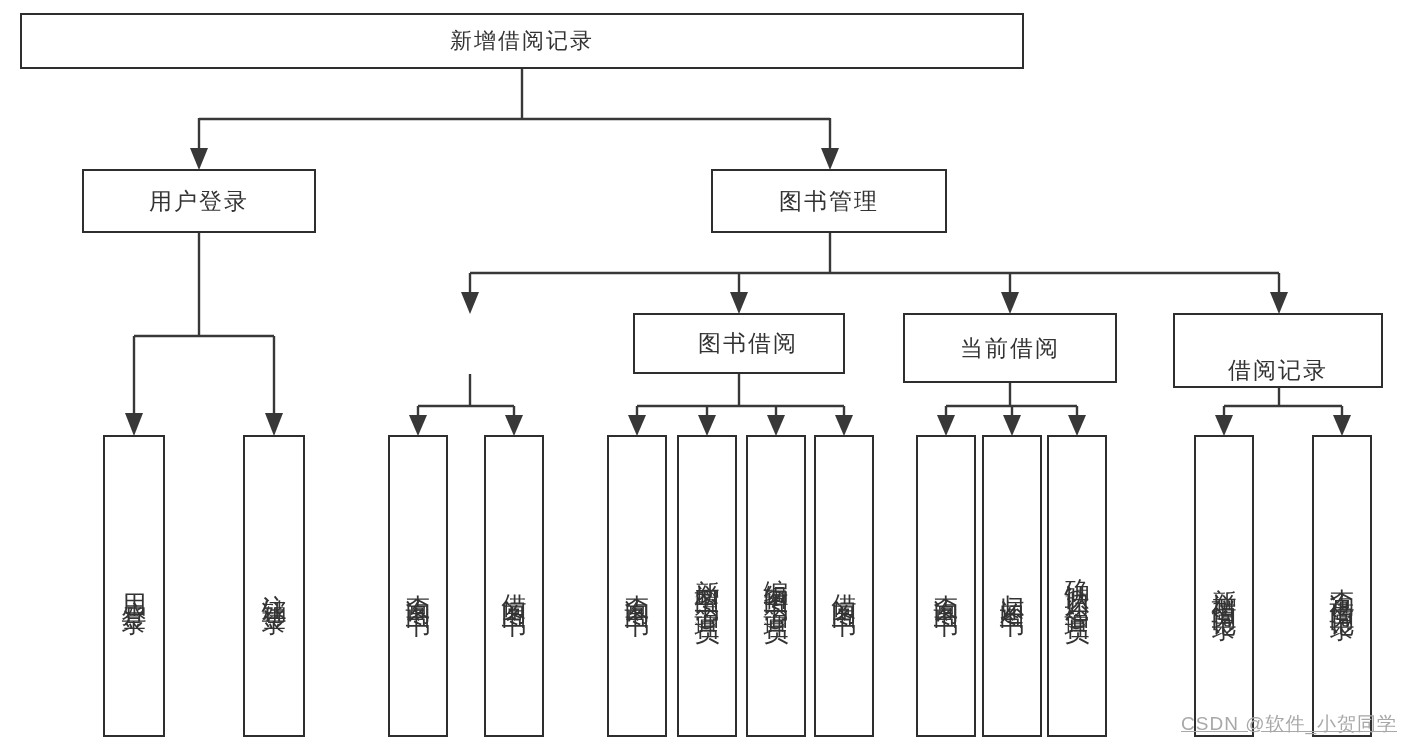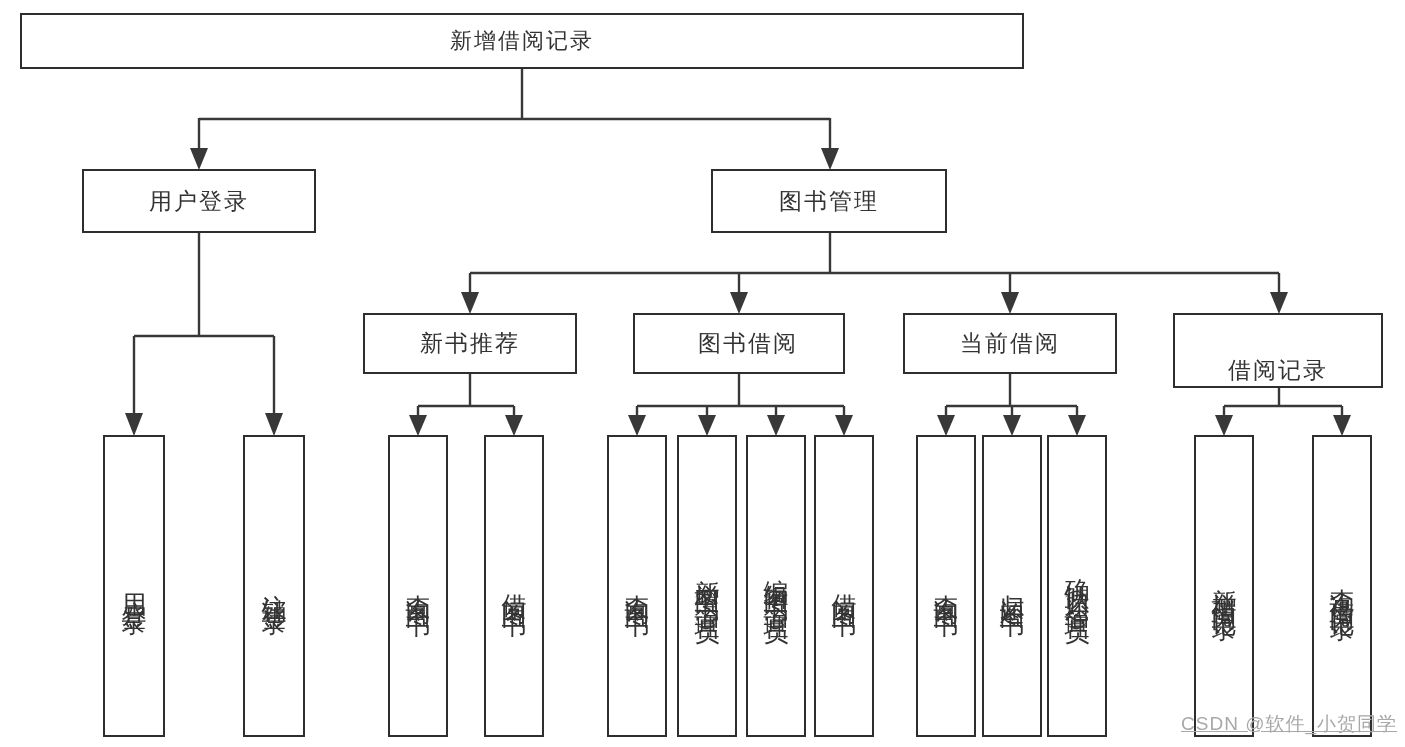--- a/index.html
+++ b/index.html
@@ -43,21 +43,21 @@
     font-size: 25px;
     letter-spacing: 6px;
     line-height: 1;
   }
   
   .b-root     { left: 20px;   top: 13px;  width: 1004px; height: 56px; }
   .b-login    { left: 82px;   top: 169px; width: 234px;  height: 64px; }
   .b-mgmt     { left: 711px;  top: 169px; width: 236px;  height: 64px; }
   .b-newbook  { left: 363px;  top: 313px; width: 214px;  height: 61px; }
   .b-borrow   { left: 633px;  top: 313px; width: 212px;  height: 61px; padding-left: 18px; }
-  .b-current  { left: 903px;  top: 313px; width: 214px;  height: 61px; }
+  .b-current  { left: 903px;  top: 313px; width: 214px;  height: 70px; }
   .b-records  { left: 1173px; top: 313px; width: 210px;  height: 75px; align-items: flex-end; }
   .leaf { top: 435px; width: 62px; height: 302px; }
   .b-a1 { left: 103px; }  .b-a2 { left: 243px; }
   .b-b1 { left: 388px; width: 60px; }  .b-b2 { left: 484px; width: 60px; }
   .b-c1 { left: 607px; width: 60px; }  .b-c2 { left: 677px; width: 60px; }
   .b-c3 { left: 746px; width: 60px; }  .b-c4 { left: 814px; width: 60px; }
   .b-d1 { left: 916px; width: 60px; }  .b-d2 { left: 982px; width: 60px; }
   .b-d3 { left: 1047px; width: 60px; }
   .b-e1 { left: 1194px; width: 60px; } .b-e2 { left: 1312px; width: 60px; }
   .watermark {
@@ -144,23 +144,20 @@
     <span>新增借阅记录</span>
   </div>
 
   <div class="box hbox b-login">
     <span>用户登录</span>
   </div>
   <div class="box hbox b-mgmt">
     <span>图书管理</span>
   </div>
 
-  <div class="box hbox b-newbook">
-    <span>新书推荐</span>
-  </div>
   <div class="box hbox b-borrow">
     <span>图书借阅</span>
   </div>
   <div class="box hbox b-current">
     <span>当前借阅</span>
   </div>
   <div class="box hbox b-records">
     <span>借阅记录</span>
   </div>
 

